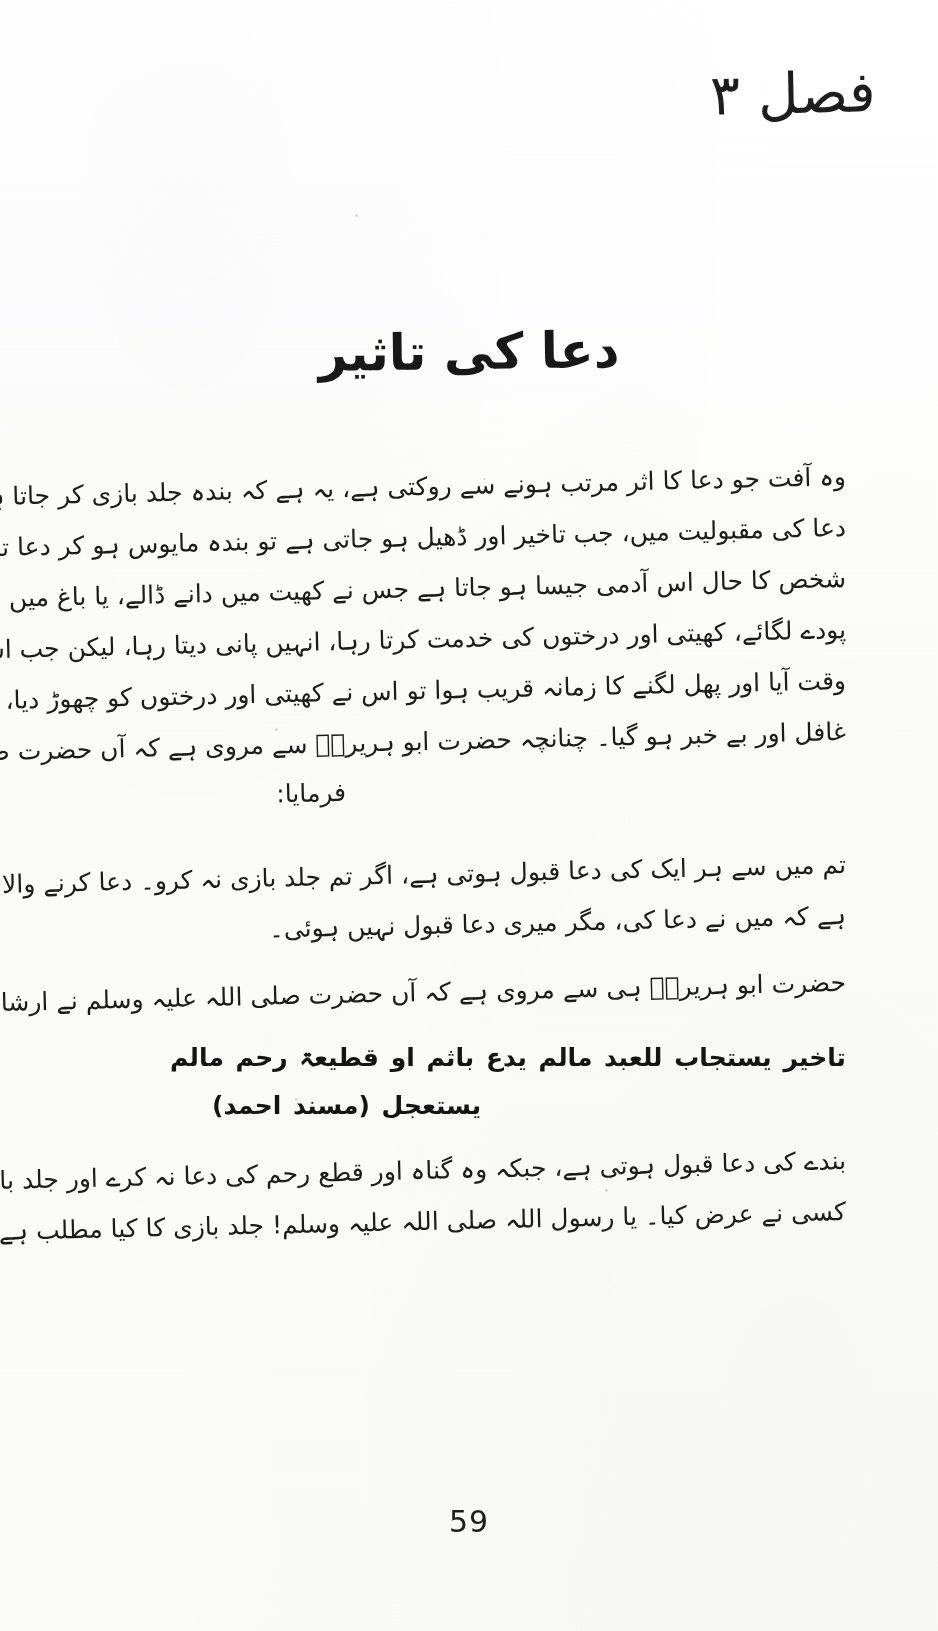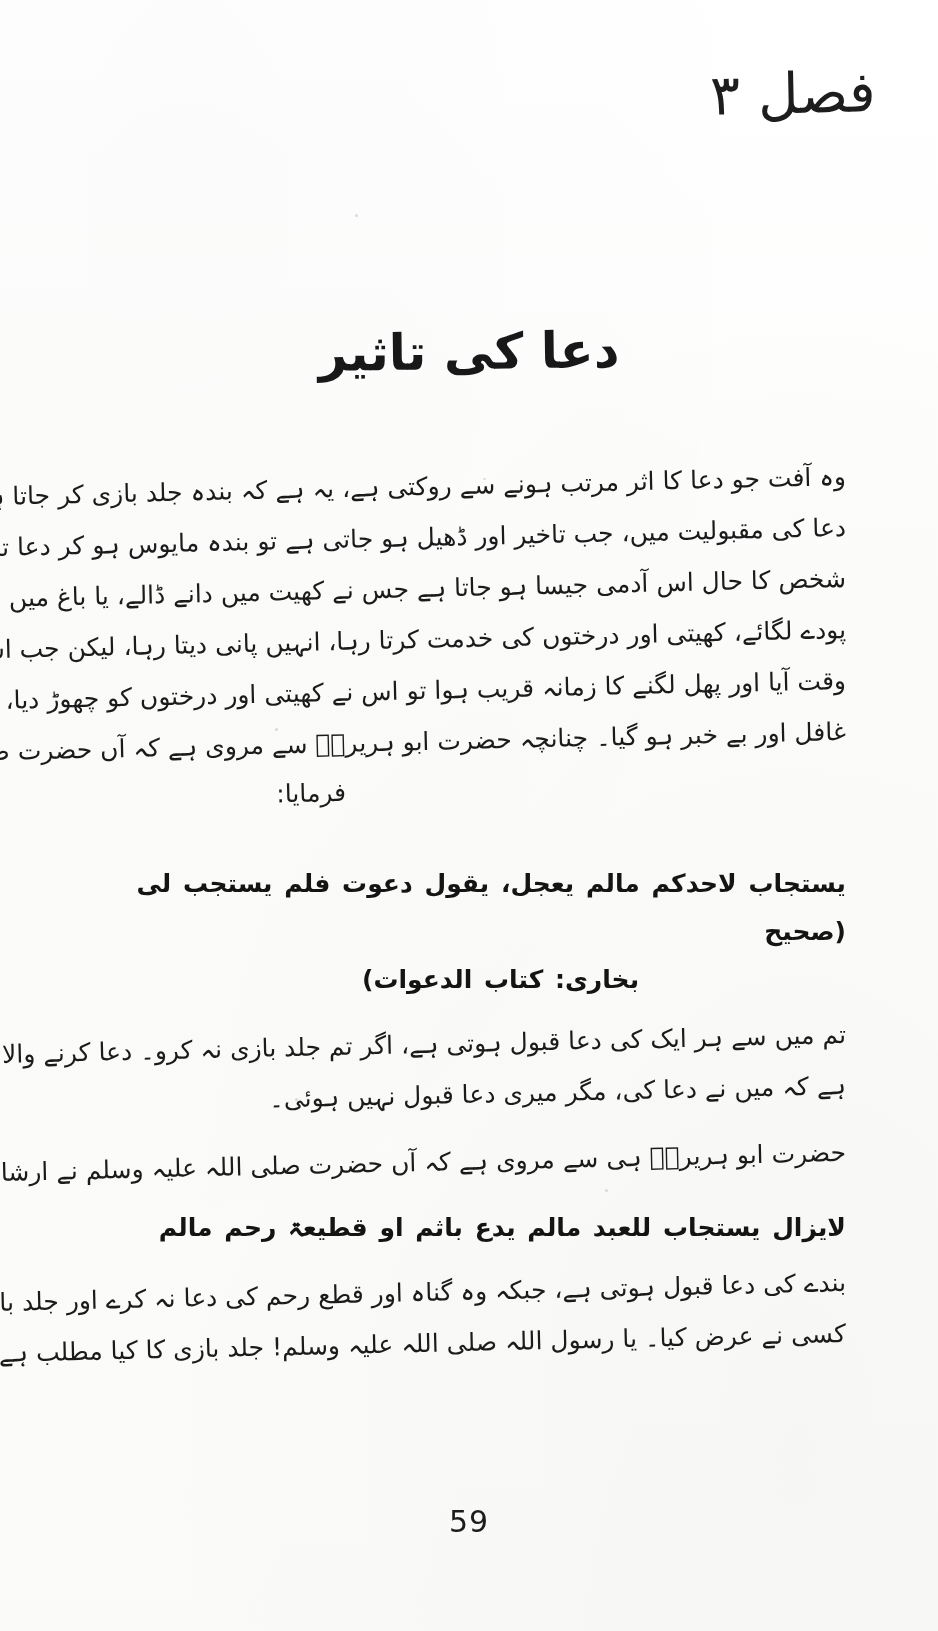--- a/index.html
+++ b/index.html
@@ -174,38 +174,35 @@
         <span class="line urdu-line right">دعا کی مقبولیت میں، جب تاخیر اور ڈھیل ہو جاتی ہے تو بندہ مایوس ہو کر دعا ترک کر دیتا ہے۔ اس</span>
         <span class="line urdu-line right">شخص کا حال اس آدمی جیسا ہو جاتا ہے جس نے کھیت میں دانے ڈالے، یا باغ میں درخت کے</span>
         <span class="line urdu-line right">پودے لگائے، کھیتی اور درختوں کی خدمت کرتا رہا، انہیں پانی دیتا رہا، لیکن جب اس کے کمال کا</span>
         <span class="line urdu-line right">وقت آیا اور پھل لگنے کا زمانہ قریب ہوا تو اس نے کھیتی اور درختوں کو چھوڑ دیا، اور اس سے بالکل</span>
         <span class="line urdu-line right">غافل اور بے خبر ہو گیا۔ چنانچہ حضرت ابو ہریرہؓ سے مروی ہے کہ آں حضرت صلی اللہ علیہ وسلم نے</span>
         <span class="line short-line">فرمایا:</span>
       </div>
 
       <div class="gap-md"></div>
 
-      <div class="arabic-block">
-        <div class="arabic-line">یستجاب لاحدکم مالم یعجل، یقول دعوت فلم یستجب لی (صحیح</div>
-        <div class="arabic-line cite">بخاری: کتاب الدعوات)</div>
-      </div>
 
       <div class="translation-block">
         <span class="line urdu-line right">تم میں سے ہر ایک کی دعا قبول ہوتی ہے، اگر تم جلد بازی نہ کرو۔ دعا کرنے والا کہنے لگتا</span>
         <span class="line urdu-line right">ہے کہ میں نے دعا کی، مگر میری دعا قبول نہیں ہوئی۔</span>
       </div>
 
       <div class="gap-sm"></div>
 
       <div>
         <span class="line urdu-line right">حضرت ابو ہریرہؓ ہی سے مروی ہے کہ آں حضرت صلی اللہ علیہ وسلم نے ارشاد فرمایا:</span>
       </div>
 
       <div class="arabic-block">
-        <div class="arabic-line">لایزال یستجاب للعبد مالم یدع باثم او قطیعۃ رحم مالم</div>
+        <div class="arabic-line">تاخیر یستجاب للعبد مالم یدع باثم او قطیعۃ رحم مالم</div>
+        <div class="arabic-line indent-left">یستعجل (مسند احمد)</div>
       </div>
 
       <div class="translation-block">
         <span class="line urdu-line right">بندے کی دعا قبول ہوتی ہے، جبکہ وہ گناہ اور قطع رحم کی دعا نہ کرے اور جلد بازی نہ کرے۔</span>
         <span class="line urdu-line right">کسی نے عرض کیا۔ یا رسول اللہ صلی اللہ علیہ وسلم! جلد بازی کا کیا مطلب ہے؟ آپ صلی</span>
       </div>
 
     </div>
 
     <div class="page-number">59</div>

